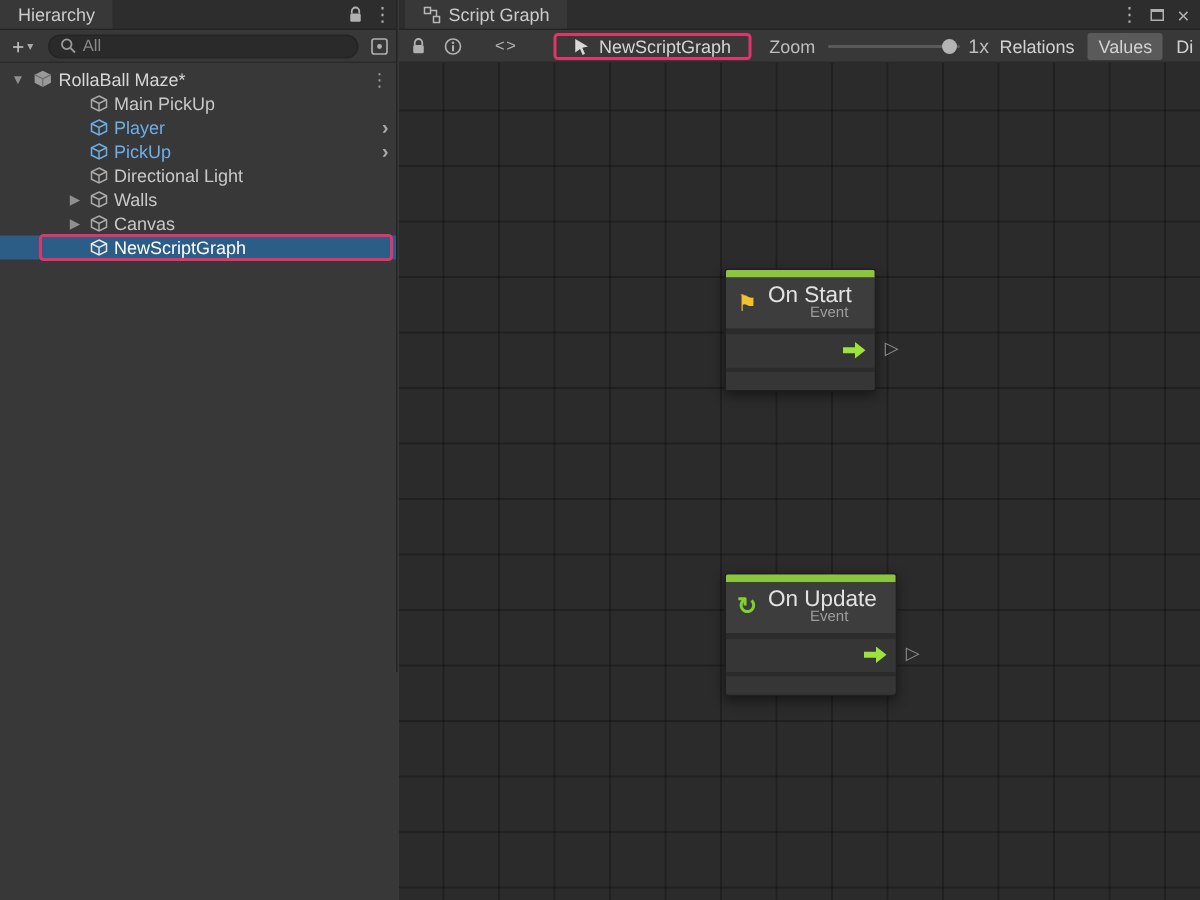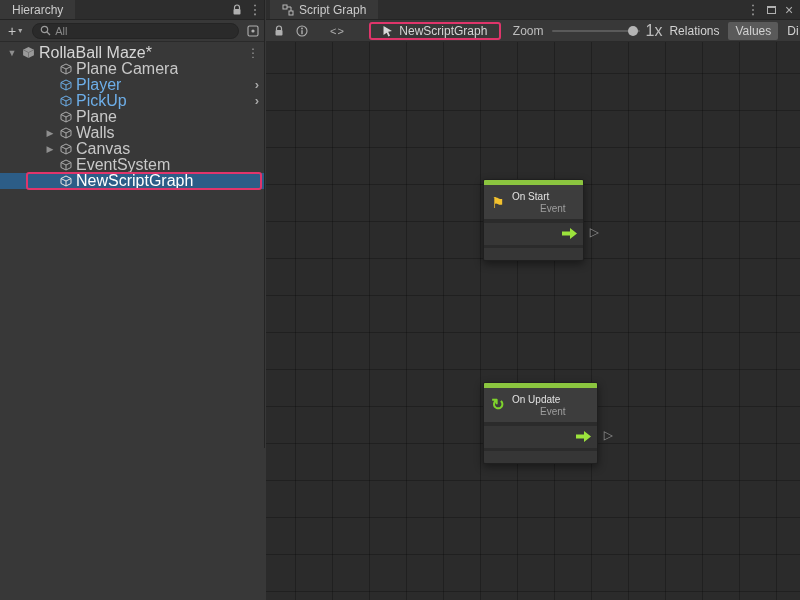--- a/index.html
+++ b/index.html
@@ -51,21 +51,21 @@
     display:flex; align-items:center; gap:4px; padding:0 7px; color:#8a8a8a;
   }
   .search-ph { font-size:11px; }
   .tree { flex:1; position:relative; padding-top:2px; overflow:hidden; }
   .row {
     position:relative; height:16px; line-height:16px;
     display:flex; align-items:center; gap:4px; padding-left:44px; cursor:default;
   }
   .row.scene { padding-left:6px; height:17px; }
   .fold { width:12px; text-align:center; font-size:9px; color:#8f8f8f; flex:0 0 auto; }
-  .lbl { font-size:16px; color:#c8c8c8; overflow:hidden; }
+  .lbl { font-size:12px; color:#c8c8c8; overflow:hidden; }
   .row.scene .lbl { color:#d6d6d6; }
   .prefab .lbl { color: var(--prefab-text, #6daee8); }
   .row.sel { background: var(--selection, #2c5d87); }
   .row.sel .lbl { color:#fff; }
   .pf-chev { margin-left:auto; margin-right:5px; color:#a8a8a8; font-size:13px; font-weight:bold; }
   .row-kebab { margin-left:auto; margin-right:5px; color:#9a9a9a; font-size:12px; }
   .cube { flex:0 0 auto; color:#ababab; }
   .prefab .cube { color: var(--prefab-text, #6daee8); }
   .row.sel .cube { color:#e6e6e6; }
   .annot-box {
@@ -84,21 +84,21 @@
   .graph-name {
     margin-left:24px; height:18px; min-width:132px;
     display:flex; align-items:center; justify-content:center; gap:6px;
     border:2px solid var(--annotation, #e0356b); border-radius:3px;
     color:#d6d6d6; padding:0 8px; flex:0 0 auto;
   }
   .zoom-label { margin-left:12px; color:#bdbdbd; }
   .zoom-slider { position:relative; width:88px; height:12px; margin-left:8px; flex:0 0 auto; }
   .zoom-track { position:absolute; left:0; right:0; top:5px; height:2px; background:#5a5a5a; border-radius:1px; }
   .zoom-handle { position:absolute; left:76px; top:1px; width:10px; height:10px; border-radius:50%; background:#b4b4b4; }
-  .zoom-val { margin-left:6px; color:#bdbdbd; font-size:16px; }
+  .zoom-val { margin-left:6px; color:#bdbdbd; font-size:13px; }
   .tbtn {
     height:18px; display:flex; align-items:center;
     padding:0 7px; border-radius:2px; color:#d2d2d2; flex:0 0 auto;
   }
   .tbtn + .tbtn { margin-left:2px; }
   .tbtn.active { background:#5a5a5a; }
 
   .graph-canvas {
     position:relative; flex:1; overflow:hidden;
     background-color:#2b2b2b;
@@ -112,21 +112,21 @@
   
   .node {
     position:absolute; border:1px solid #1f1f1f; border-radius:2px;
     box-shadow:0 3px 8px rgba(0,0,0,0.45); background:#363636;
   }
   .node .strip { height:5px; background: var(--node-strip, #8bc53f); border-radius:1px 1px 0 0; }
   .nhead { height:34px; background:#3d3d3d; display:flex; align-items:center; padding:0 6px 0 4px; gap:4px; }
   .nicon { width:20px; text-align:center; flex:0 0 auto; line-height:1; }
   .flag-glyph { font-size:15px; color: var(--flag, #f2c12e); }
   .loop-glyph { font-size:16px; font-weight:bold; color: var(--loop, #7fd42c); }
-  .ntitle { font-size:10px; color:#e2e2e2; line-height:13px; }
+  .ntitle { font-size:15px; color:#e2e2e2; line-height:13px; }
   .nsub { font-size:10px; color:#9e9e9e; line-height:11px;padding-left:28px; }
   .ngap { height:4px; background:#2b2b2b; }
   .nports { position:relative; height:22px; background:#363636; }
   .out-arrow { position:absolute; right:5px; top:5px; color: var(--port-arrow, #9ce33c); }
   .nsep { height:3px; background:#2b2b2b; }
   .nfoot { height:12px; background:#363636; border-radius:0 0 2px 2px; }
   .port-tri {
     position:absolute; right:-16px; top:46px; color:#8f8f8f; font-size:12px; line-height:1;
   }
 </style>
@@ -180,21 +180,21 @@
         <span class="lbl">RollaBall Maze*</span>
         <span class="row-kebab">⋮</span>
       </div>
 
       <div class="row">
         <span class="fold"></span>
         <svg class="cube" width="12" height="12" viewBox="0 0 12 12">
             <path d="M6 1 L11 3.5 V8.5 L6 11 L1 8.5 V3.5 Z" fill="none" stroke="currentColor"></path>
             <path d="M1 3.5 L6 6 L11 3.5 M6 6 V11" fill="none" stroke="currentColor"></path>
           </svg>
-        <span class="lbl">Plane Camera</span>
+        <span class="lbl">Main PickUp</span>
       </div>
 
       <div class="row prefab">
         <span class="fold"></span>
         <svg class="cube" width="12" height="12" viewBox="0 0 12 12">
             <path d="M6 1 L11 3.5 V8.5 L6 11 L1 8.5 V3.5 Z" fill="none" stroke="currentColor"></path>
             <path d="M1 3.5 L6 6 L11 3.5 M6 6 V11" fill="none" stroke="currentColor"></path>
           </svg>
         <span class="lbl">Player</span>
         <span class="pf-chev">›</span>
@@ -203,56 +203,48 @@
       <div class="row prefab">
         <span class="fold"></span>
         <svg class="cube" width="12" height="12" viewBox="0 0 12 12">
             <path d="M6 1 L11 3.5 V8.5 L6 11 L1 8.5 V3.5 Z" fill="none" stroke="currentColor"></path>
             <path d="M1 3.5 L6 6 L11 3.5 M6 6 V11" fill="none" stroke="currentColor"></path>
           </svg>
         <span class="lbl">PickUp</span>
         <span class="pf-chev">›</span>
       </div>
 
-
       <div class="row">
         <span class="fold"></span>
         <svg class="cube" width="12" height="12" viewBox="0 0 12 12">
             <path d="M6 1 L11 3.5 V8.5 L6 11 L1 8.5 V3.5 Z" fill="none" stroke="currentColor"></path>
             <path d="M1 3.5 L6 6 L11 3.5 M6 6 V11" fill="none" stroke="currentColor"></path>
           </svg>
-        <span class="lbl">Plane</span>
-      </div>
+        <span class="lbl">Directional Light</span>
+      </div>
+
 
       <div class="row">
         <span class="fold">▶</span>
         <svg class="cube" width="12" height="12" viewBox="0 0 12 12">
             <path d="M6 1 L11 3.5 V8.5 L6 11 L1 8.5 V3.5 Z" fill="none" stroke="currentColor"></path>
             <path d="M1 3.5 L6 6 L11 3.5 M6 6 V11" fill="none" stroke="currentColor"></path>
           </svg>
         <span class="lbl">Walls</span>
       </div>
 
       <div class="row">
         <span class="fold">▶</span>
         <svg class="cube" width="12" height="12" viewBox="0 0 12 12">
             <path d="M6 1 L11 3.5 V8.5 L6 11 L1 8.5 V3.5 Z" fill="none" stroke="currentColor"></path>
             <path d="M1 3.5 L6 6 L11 3.5 M6 6 V11" fill="none" stroke="currentColor"></path>
           </svg>
         <span class="lbl">Canvas</span>
       </div>
 
-      <div class="row">
-        <span class="fold"></span>
-        <svg class="cube" width="12" height="12" viewBox="0 0 12 12">
-            <path d="M6 1 L11 3.5 V8.5 L6 11 L1 8.5 V3.5 Z" fill="none" stroke="currentColor"></path>
-            <path d="M1 3.5 L6 6 L11 3.5 M6 6 V11" fill="none" stroke="currentColor"></path>
-          </svg>
-        <span class="lbl">EventSystem</span>
-      </div>
 
       <div class="row sel">
         <span class="fold"></span>
         <svg class="cube" width="12" height="12" viewBox="0 0 12 12">
             <path d="M6 1 L11 3.5 V8.5 L6 11 L1 8.5 V3.5 Z" fill="none" stroke="currentColor"></path>
             <path d="M1 3.5 L6 6 L11 3.5 M6 6 V11" fill="none" stroke="currentColor"></path>
           </svg>
         <span class="lbl">NewScriptGraph</span>
         <span class="annot-box"></span>
       </div>

